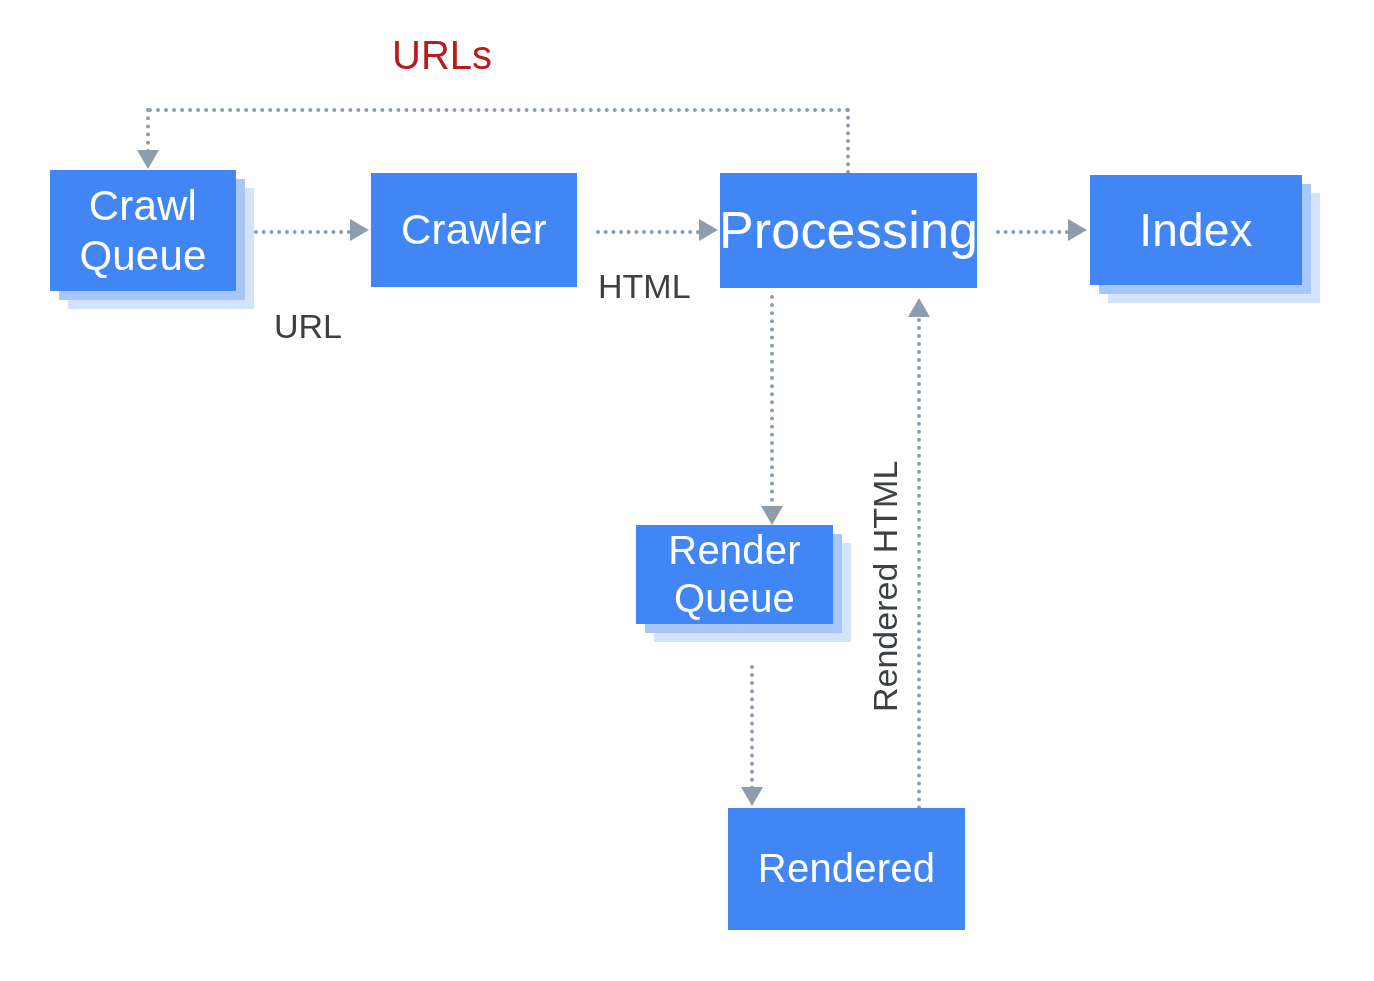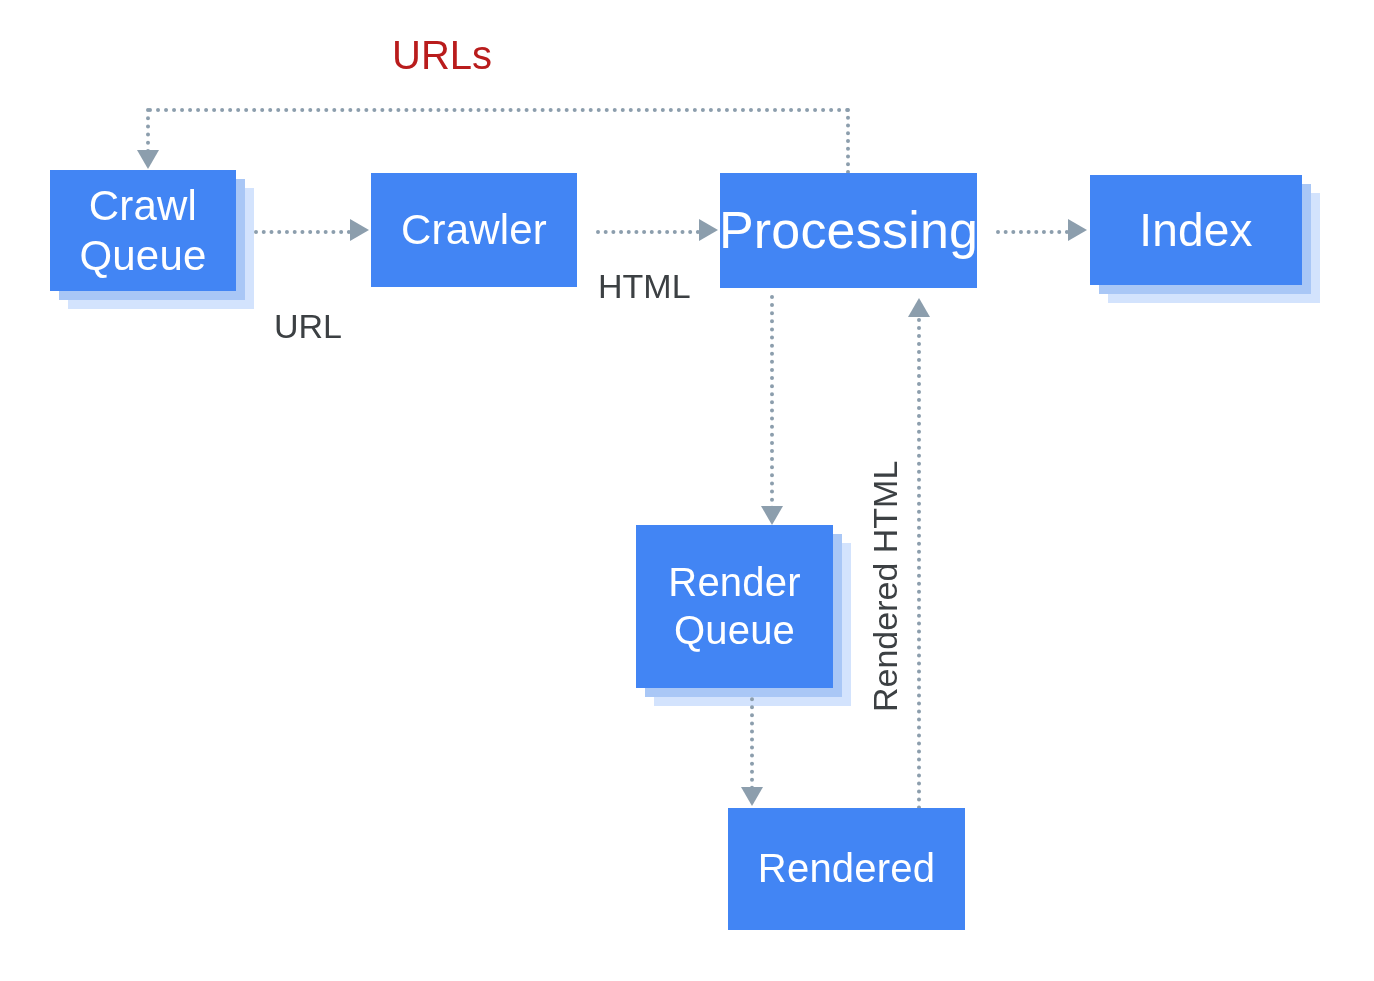--- a/index.html
+++ b/index.html
@@ -162,21 +162,21 @@
     <div class="shadow2"></div>
     <div class="shadow1"></div>
     <div class="face">
       <span class="label" style="font-size:46px;">Index</span>
     </div>
   </div>
 
   <div class="vline" style="left:770px; top:295px; height:215px;"></div>
   <div class="arrow down" style="left:761px; top:506px;"></div>
 
-  <div class="node" style="left:636px; top:525px; width:197px; height:163px;">
+  <div class="node" style="left:636px; top:525px; width:197px; height:99px;">
     <div class="shadow2"></div>
     <div class="shadow1"></div>
     <div class="face">
       <span class="label" style="font-size:40px;">Render
 Queue</span>
     </div>
   </div>
 
   <div class="vline" style="left:750px; top:665px; height:125px;"></div>
   <div class="arrow down" style="left:741px; top:787px;"></div>

